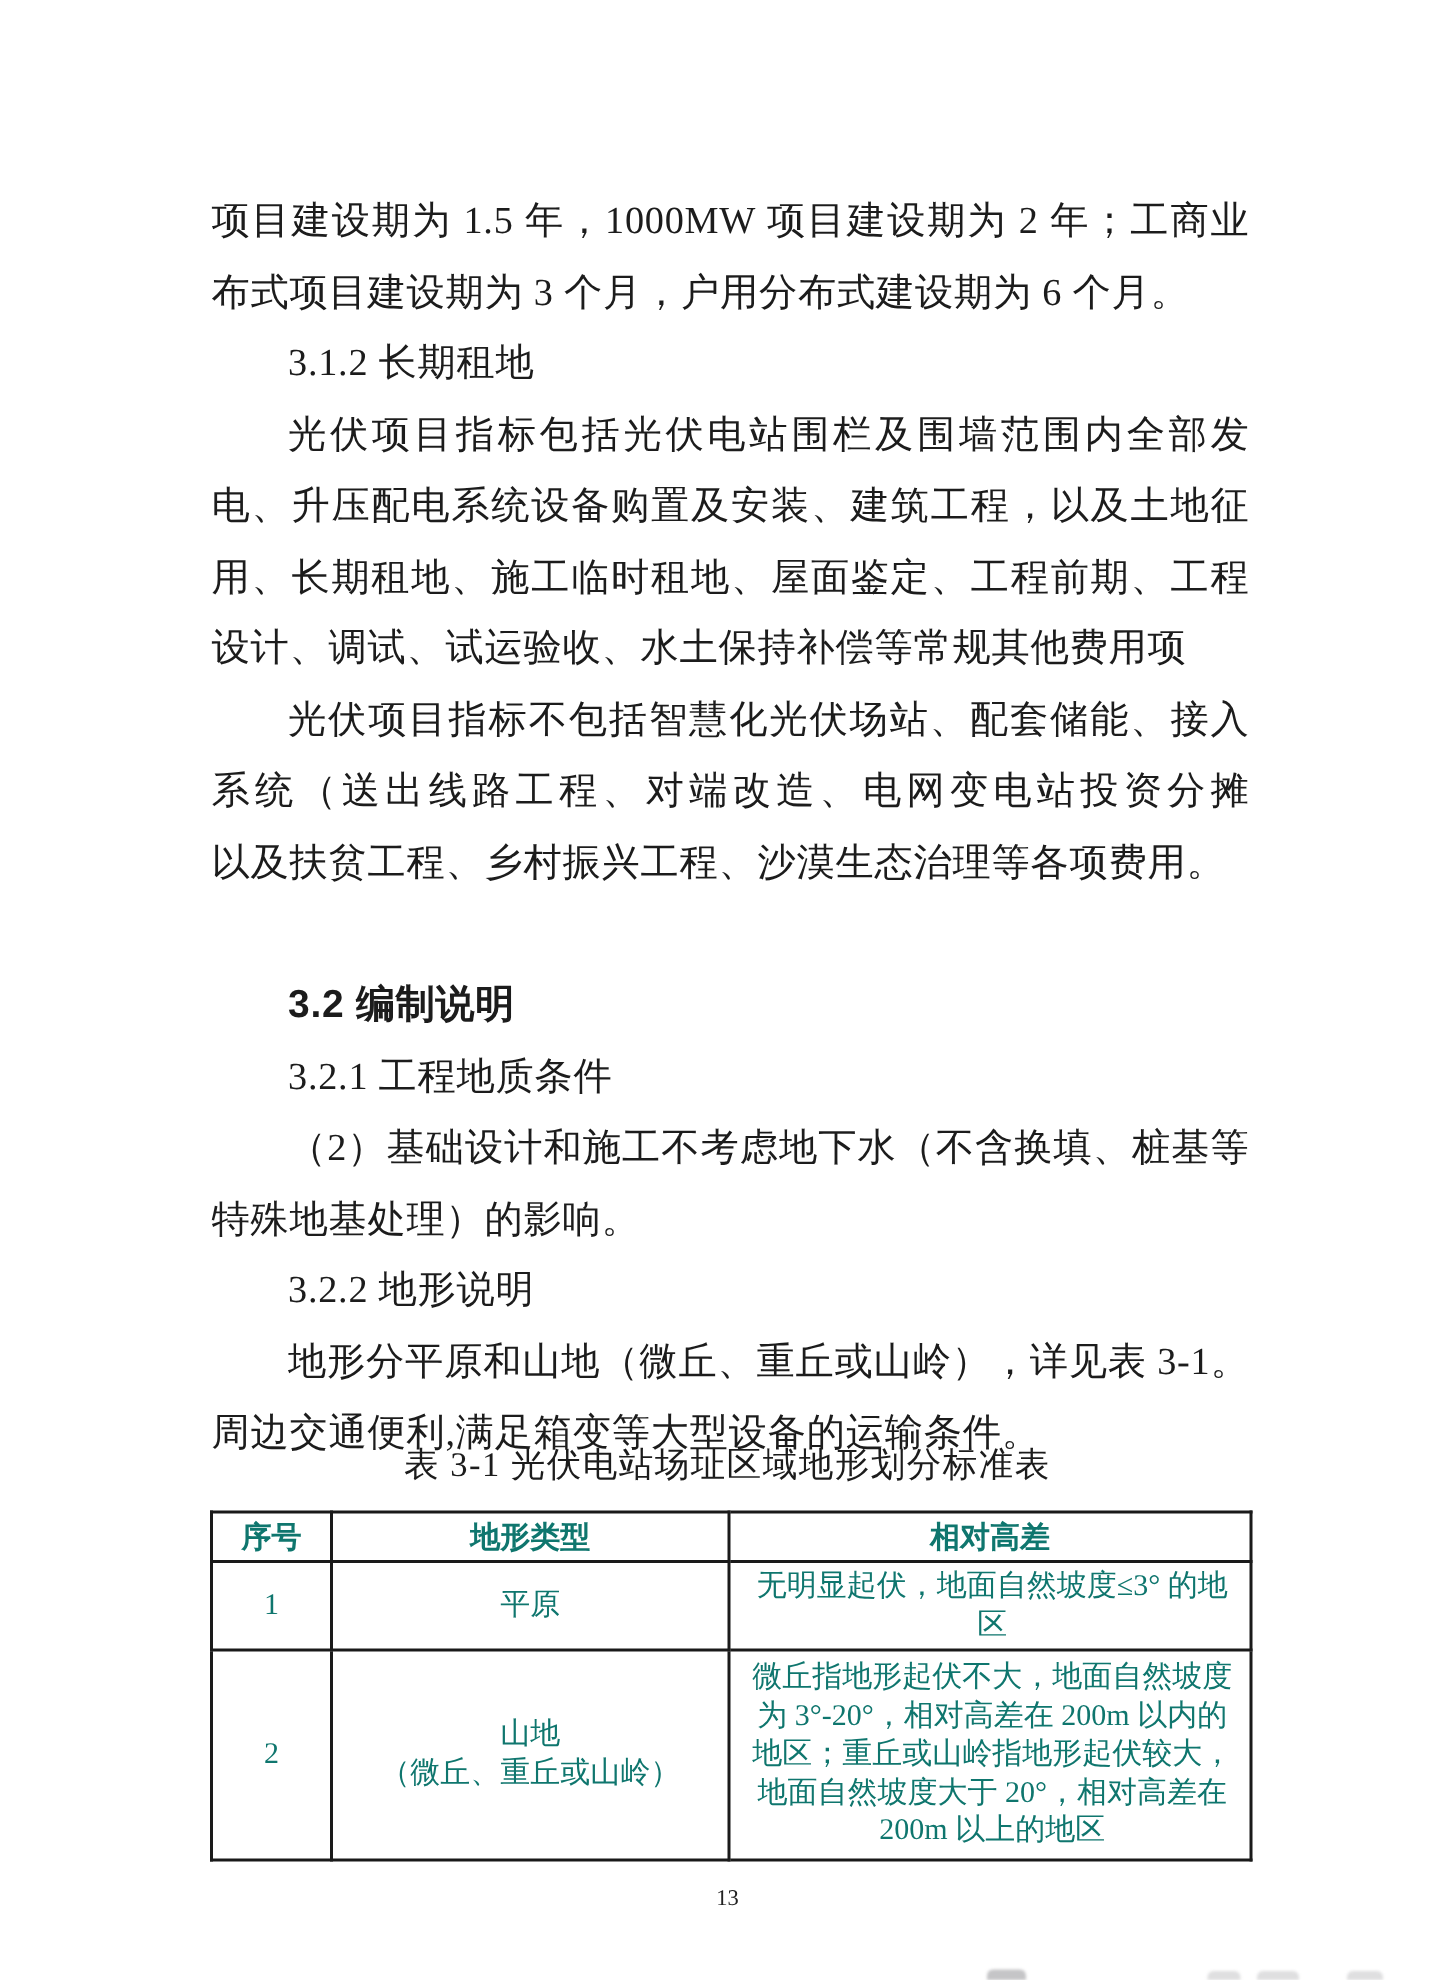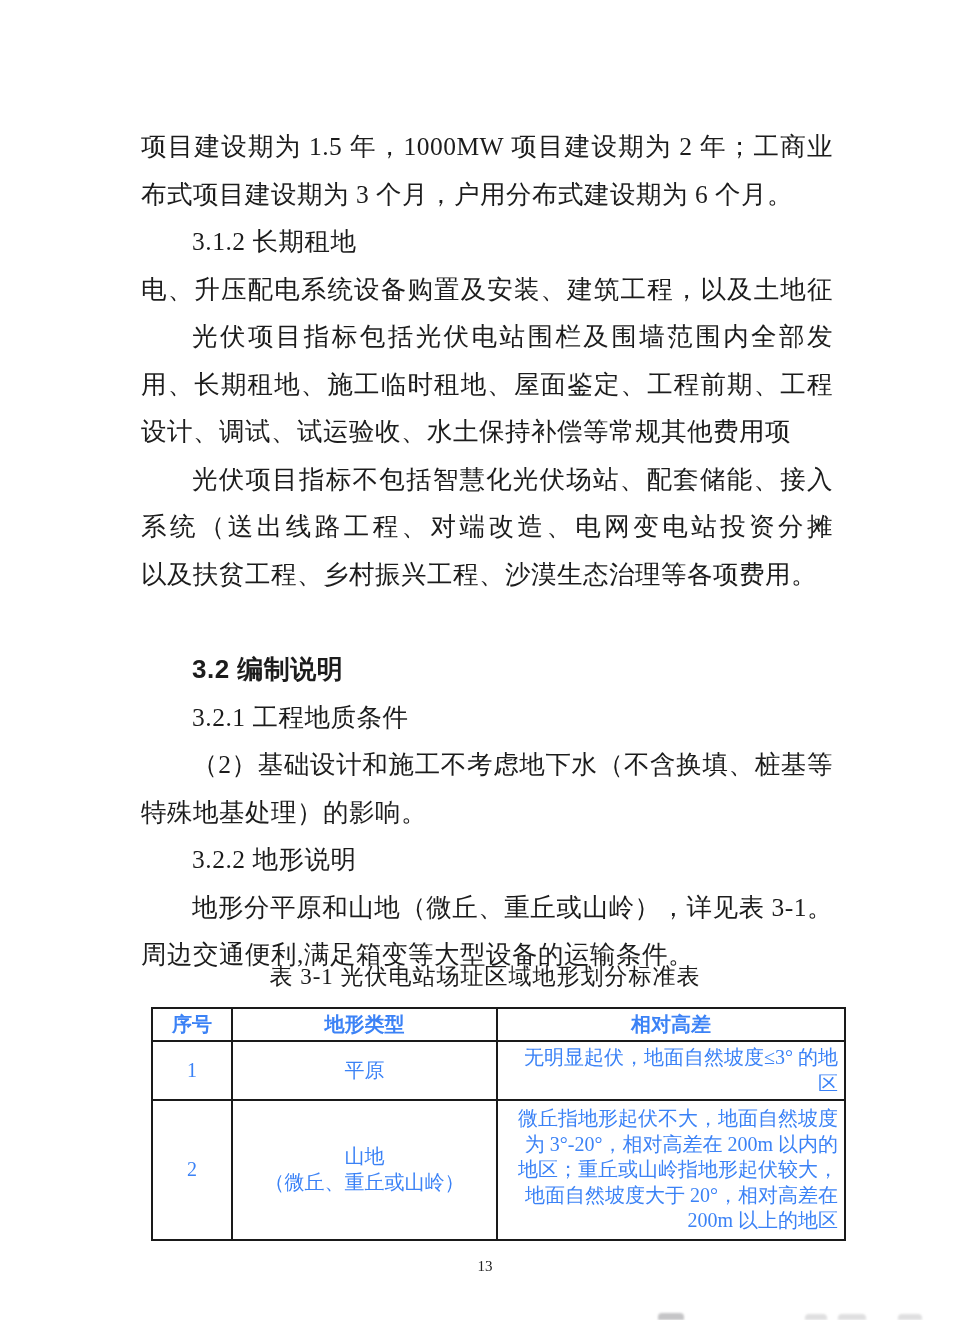--- a/index.html
+++ b/index.html
@@ -38,41 +38,41 @@
     position: absolute;
     top: 961px; left: 0; width: 970px;
     text-align: center;
     font-size: 23px;
     letter-spacing: 1px;
     color: #1c1c1c;
   }
 
   table.terrain {
     position: absolute;
-    top: 1007px; left: 151px;
+    top: 1007px; left: 140px;
     width: 693px;
     border-collapse: collapse;
     table-layout: fixed;
     font-size: 20px;
-    color: #3b82f6;
+    color: #0f766e;
     padding-left: 36px;
   }
   table.terrain th, table.terrain td {
     border: 2px solid #1a1a1a;
     vertical-align: middle;
   }
   table.terrain th {
     font-weight: bold;
     text-align: center;
     height: 33px;
     padding: 2px 4px;
     font-size: 20px;
   }
   td.c { text-align: center; padding: 3px 4px; height: 33px; line-height: 25px; }
-  td.l { text-align: right; padding: 3px 6px 3px 9px; line-height: 25.5px; }
+  td.l { text-align: center; padding: 3px 6px 3px 9px; line-height: 25.5px; }
   td.l.tall { padding-top: 5px; padding-bottom: 5px; }
   .cell-line { line-height: 25.5px; }
 
   .page-number {
     position: absolute;
     top: 1258px; left: 0; width: 970px;
     text-align: center;
     font-size: 15px;
     color: #222;
   }
@@ -97,22 +97,22 @@
 </style>
 </head>
 <body>
 
 <div class="page">
 
   <main class="text-block">
     <div class="line j">项目建设期为 1.5 年，1000MW 项目建设期为 2 年；工商业分</div>
     <div class="line">布式项目建设期为 3 个月，户用分布式建设期为 6 个月。</div>
     <div class="line indent">3.1.2 长期租地</div>
+    <div class="line j indent">光伏项目指标包括光伏电站围栏及围墙范围内全部发</div>
     <div class="line j">电、升压配电系统设备购置及安装、建筑工程，以及土地征</div>
-    <div class="line j indent">光伏项目指标包括光伏电站围栏及围墙范围内全部发</div>
     <div class="line j">用、长期租地、施工临时租地、屋面鉴定、工程前期、工程</div>
     <div class="line">设计、调试、试运验收、水土保持补偿等常规其他费用项目。</div>
     <div class="line j indent">光伏项目指标不包括智慧化光伏场站、配套储能、接入</div>
     <div class="line j">系统（送出线路工程、对端改造、电网变电站投资分摊等），</div>
     <div class="line">以及扶贫工程、乡村振兴工程、沙漠生态治理等各项费用。</div>
     <div class="line indent bold-heading">3.2 编制说明</div>
     <div class="line indent">3.2.1 工程地质条件</div>
     <div class="line j indent">（2）基础设计和施工不考虑地下水（不含换填、桩基等</div>
     <div class="line">特殊地基处理）的影响。</div>
     <div class="line indent">3.2.2 地形说明</div>

